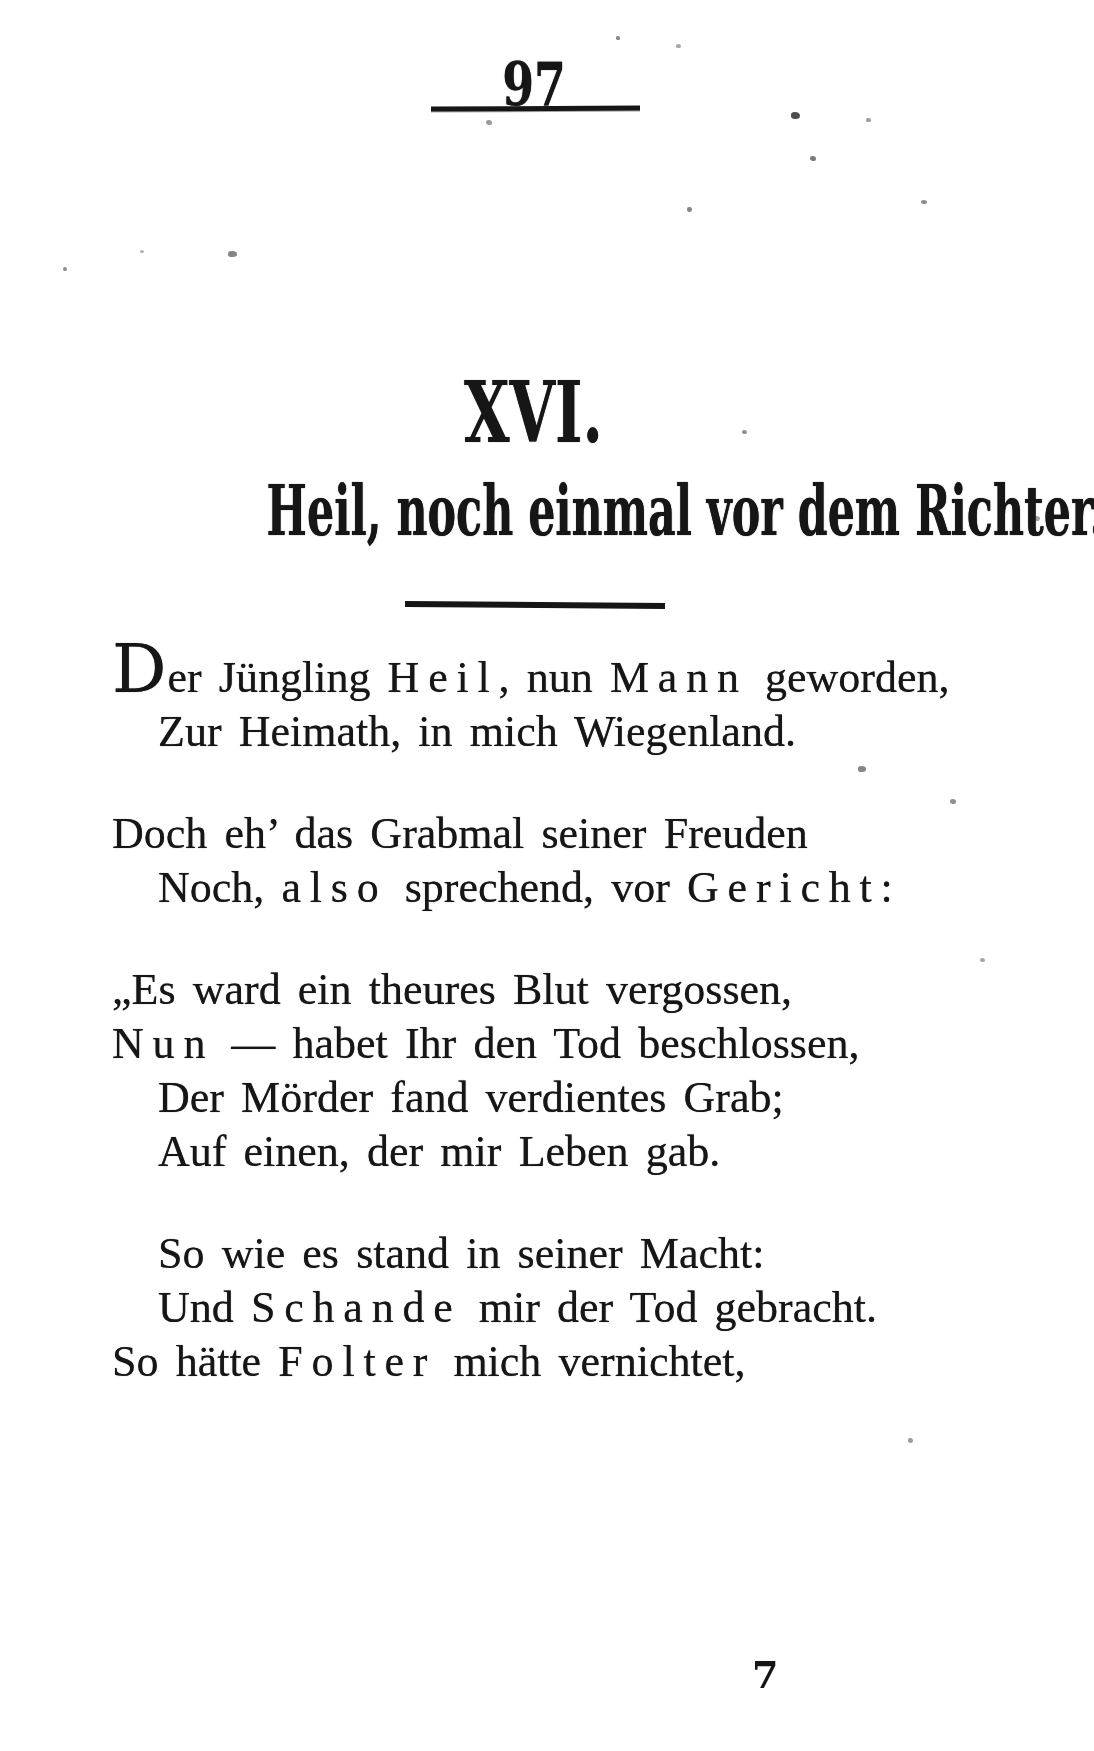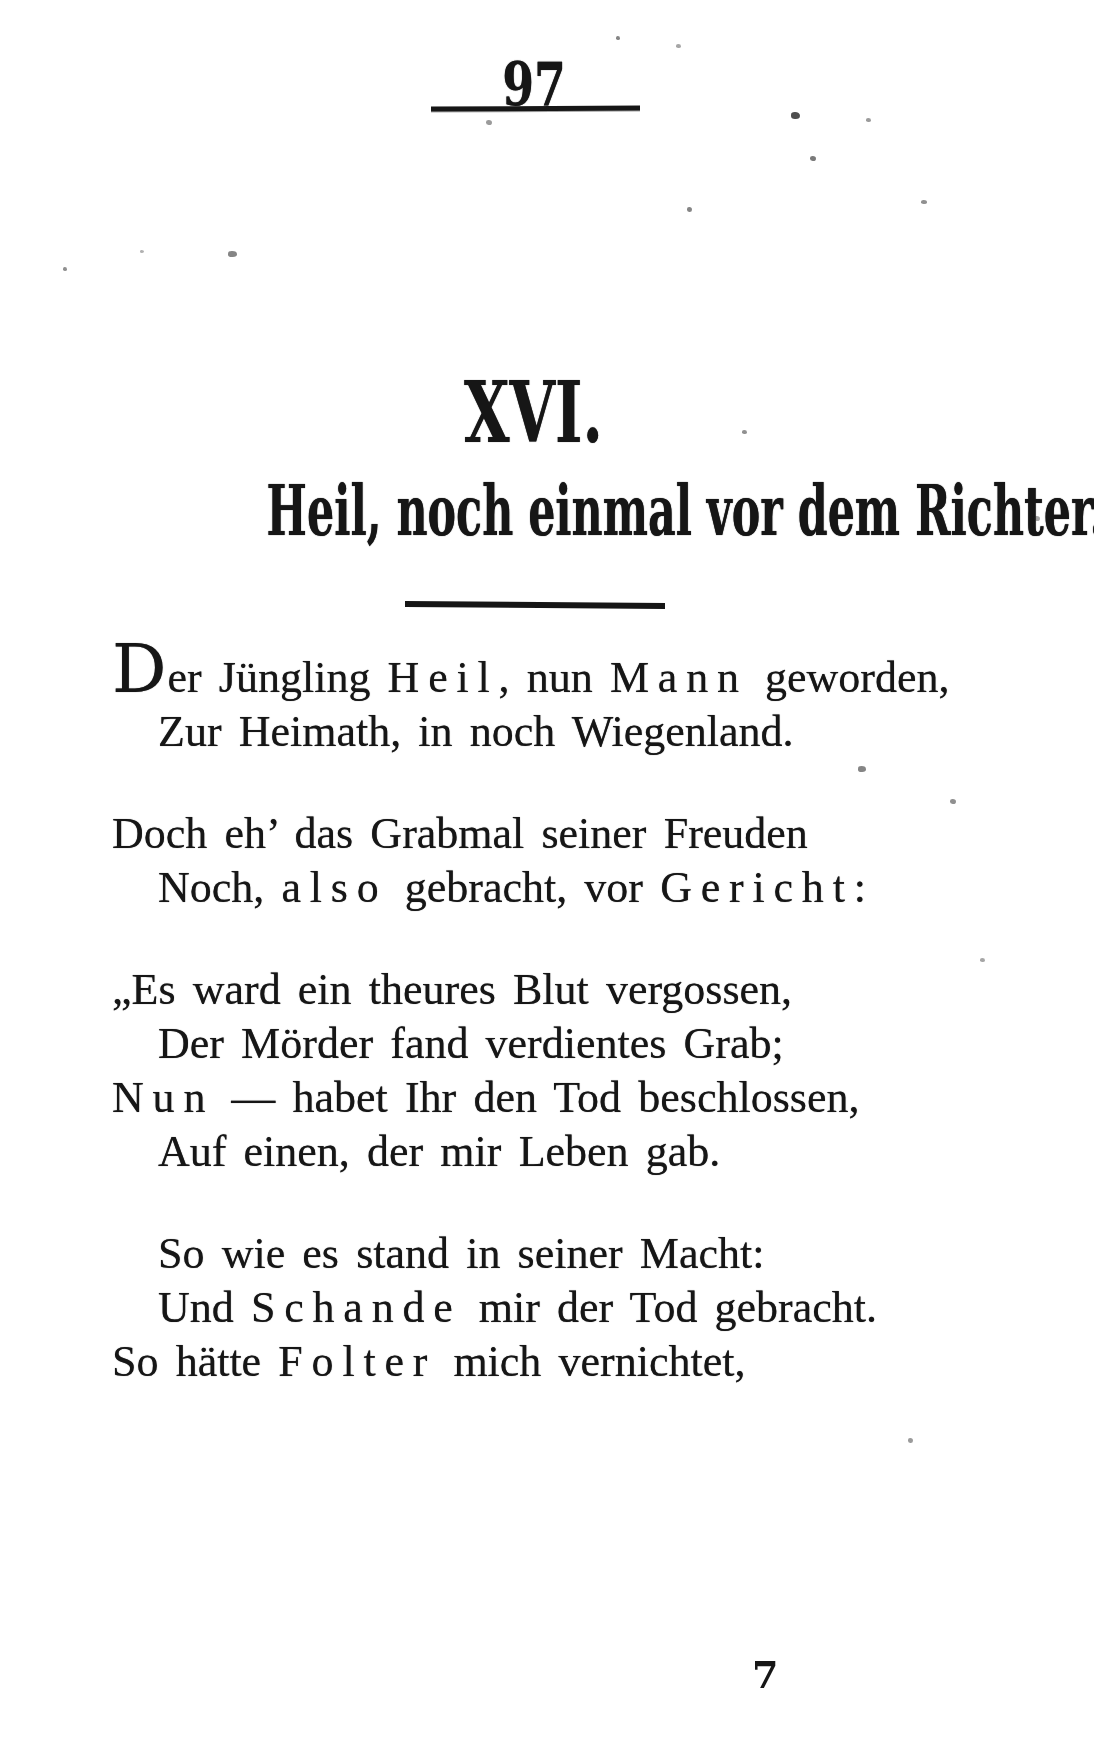--- a/index.html
+++ b/index.html
@@ -81,30 +81,30 @@
   </div>
 
   <div class="poem-title">
     <span class="fitx" style="transform: scaleX(0.61124);">Heil, noch einmal vor dem Richter.</span>
   </div>
   <div class="title-rule"></div>
 
   <div class="poem">
       <div class="stanza">
         <div class="line"><span class="dropcap">D</span><span class="">er Jüngling </span><span class="sp">Heil</span><span class="">, nun </span><span class="sp">Mann</span><span class=""> geworden,</span></div>
-        <div class="line indent"><span class="">Zur Heimath, in noch Wiegenland.</span></div>
+        <div class="line indent"><span class="">Zur Heimath, in mich Wiegenland.</span></div>
       </div>
       <div class="stanza">
         <div class="line"><span class="">Doch eh’ das Grabmal seiner Freuden</span></div>
-        <div class="line indent"><span class="">Noch, </span><span class="sp">also</span><span class=""> gebracht, vor </span><span class="sp">Gericht</span><span class="">:</span></div>
+        <div class="line indent"><span class="">Noch, </span><span class="sp">also</span><span class=""> sprechend, vor </span><span class="sp">Gericht</span><span class="">:</span></div>
       </div>
       <div class="stanza">
         <div class="line"><span class="">„Es ward ein theures Blut vergossen,</span></div>
+        <div class="line"><span class="sp">Nun</span><span class=""> — habet Ihr den Tod beschlossen,</span></div>
         <div class="line indent"><span class="">Der Mörder fand verdientes Grab;</span></div>
-        <div class="line"><span class="sp">Nun</span><span class=""> — habet Ihr den Tod beschlossen,</span></div>
         <div class="line indent"><span class="">Auf einen, der mir Leben gab.</span></div>
       </div>
       <div class="stanza">
         <div class="line indent"><span class="">So wie es stand in seiner Macht:</span></div>
         <div class="line indent"><span class="">Und </span><span class="sp">Schande</span><span class=""> mir der Tod gebracht.</span></div>
         <div class="line"><span class="">So hätte </span><span class="sp">Folter</span><span class=""> mich vernichtet,</span></div>
       </div>
     </div>
 
   <div class="signature">

